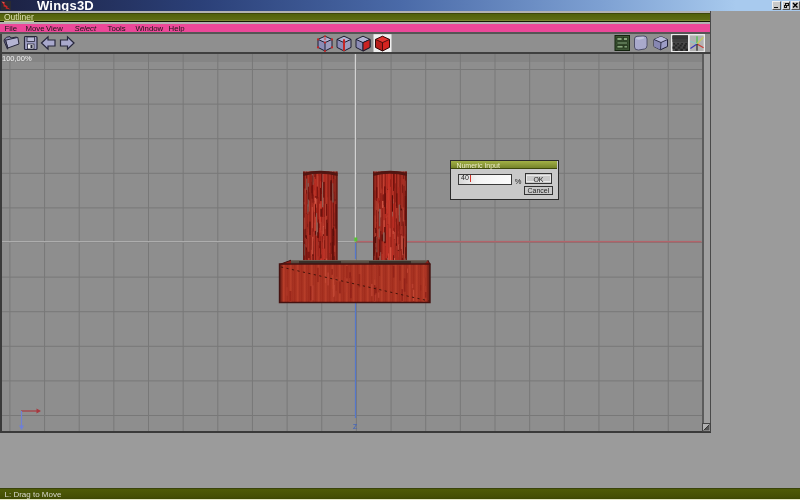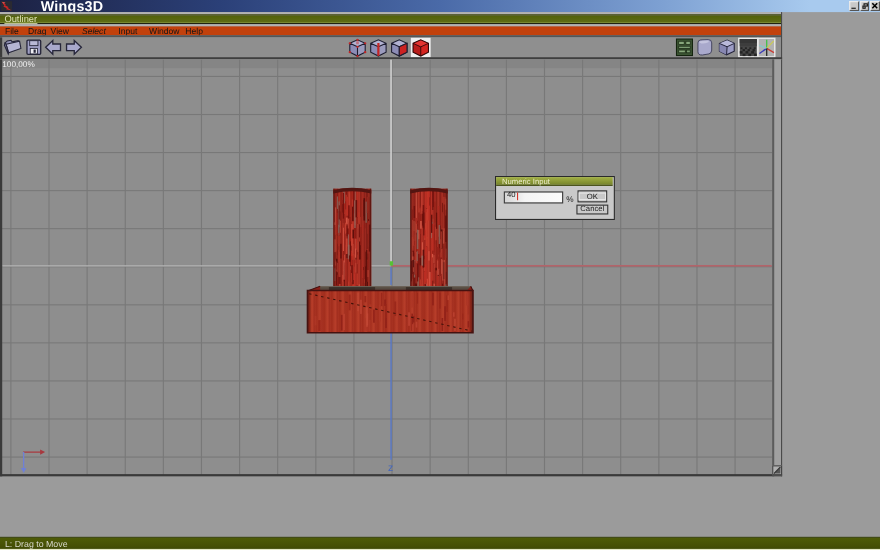--- a/index.html
+++ b/index.html
@@ -30,26 +30,26 @@
     </div>
 
 <div class="abs" style="left:0;top:10.5px;width:710px;height:2.2px;background:#b2b2b2;"></div>
 <div class="abs" style="left:0;top:12.7px;width:710px;height:9.3px;background:linear-gradient(#51600a,#5d6b13 80%,#7e8e38 95%,#39430a);border-top:1px solid #3d470a;border-bottom:1.2px solid #131802;">
  <div class="abs" style="left:4px;top:0.5px;height:7.5px;line-height:7.5px;font-size:8.5px;color:#dee1b4;border-bottom:1px solid #ced1a4;">Outliner</div>
 </div>
 <div class="abs" style="left:0;top:22px;width:710px;height:1.6px;background:#b2b2b2;"></div>
 
 <div class="abs" style="left:710px;top:10.5px;width:1.4px;height:43px;background:#4a4a4a;"></div>
 
-<div class="abs" style="left:0;top:23.6px;width:710px;height:8.6px;background:#c2410c;color:#161616;font-size:7.8px;line-height:9.2px;">
+<div class="abs" style="left:0;top:23.6px;width:710px;height:8.6px;background:#ec4899;color:#161616;font-size:7.8px;line-height:9.2px;">
  <span class="abs" style="left:4.5px;">File</span>
- <span class="abs" style="left:25.5px;">Drag</span>
+ <span class="abs" style="left:25.5px;">Move</span>
  <span class="abs" style="left:46px;">View</span>
  <span class="abs" style="left:74.5px;font-style:italic;">Select</span>
- <span class="abs" style="left:107.5px;">Input</span>
+ <span class="abs" style="left:107.5px;">Tools</span>
  <span class="abs" style="left:135.5px;">Window</span>
  <span class="abs" style="left:168.5px;">Help</span>
 </div>
 <div class="abs" style="left:0;top:32.2px;width:710px;height:1.4px;background:#555;"></div>
 
 <div class="abs" style="left:0;top:33.6px;width:710px;height:18.4px;background:#8f8f8f;border-left:2px solid #3c3c3c;"></div>
 <svg class="abs" style="left:0;top:34.4px;" width="710" height="18" viewBox="0 0 710 18">
 
  <g>
   <path d="M4.5,5.2 L6.5,3.2 L10,2.6 L11,4 L16.5,3 L17.5,4.6 L7,8 Z" fill="#8f8fb4" stroke="#26263a" stroke-width="1"></path>

